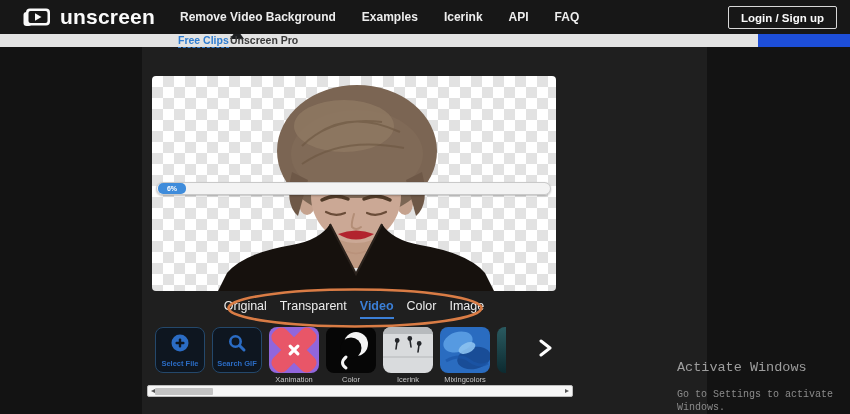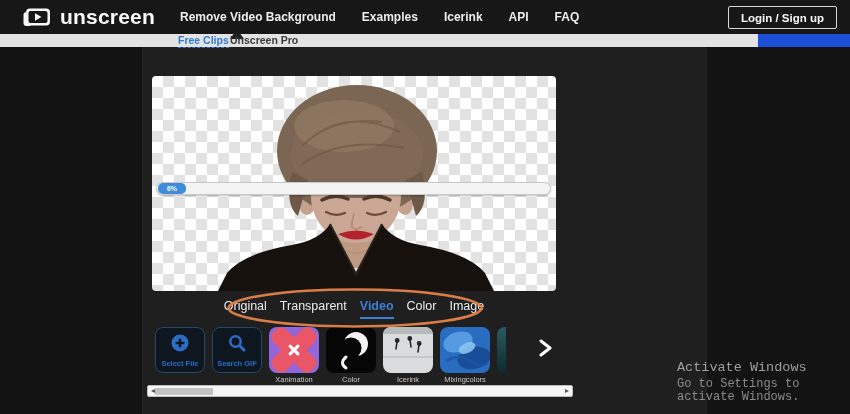--- a/index.html
+++ b/index.html
@@ -70,21 +70,21 @@
   .hscroll { position:absolute; left:147px; top:338px; width:426px; height:12px;
              background:#f6f6f6; border:1px solid #bdbdbd; border-radius:2px; cursor:pointer; }
   .sb-thumb { position:absolute; left:7px; top:1.5px; width:58px; height:7px; background:#c3c3c3; border-radius:1px; cursor:grab; }
   .sb-arrow { position:absolute; top:2.5px; width:0; height:0; cursor:pointer; }
   .sb-arrow.left  { left:3px;  border-top:2.8px solid transparent; border-bottom:2.8px solid transparent; border-right:4px solid #555; }
   .sb-arrow.right { right:3px; border-top:2.8px solid transparent; border-bottom:2.8px solid transparent; border-left:4px solid #555; }
 
   
   .activate { position:absolute; left:677px; top:313px; color:#9e9e9e;font-family:Liberation Mono, monospace; }
   .activate .l1 { font-size:13.5px; line-height:16px; }
-  .activate .l2 { font-size:12px; line-height:13px; color:#8b8b8b; margin-top:2px; }
+  .activate .l2 { font-size:10px; line-height:13px; color:#8b8b8b; margin-top:12px; }
 </style>
 </head>
 <body>
 
 <div class="app">
 
   <header class="navbar">
     <div class="brand">
       <span>
         <svg class="logo-svg" width="30" height="24" viewBox="0 0 30 24">

